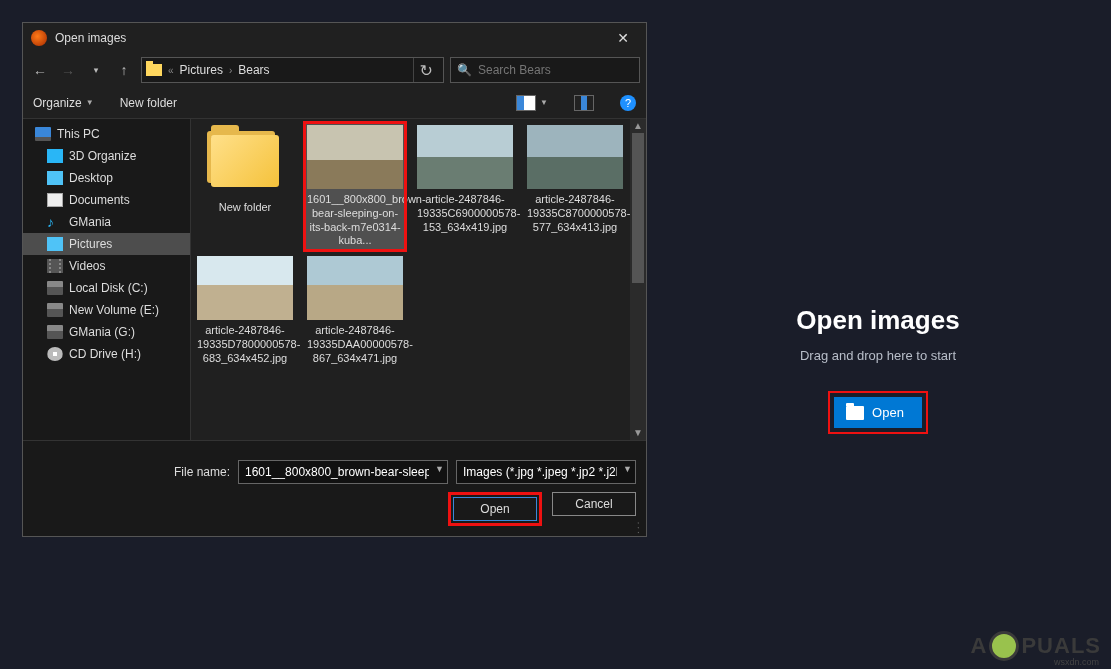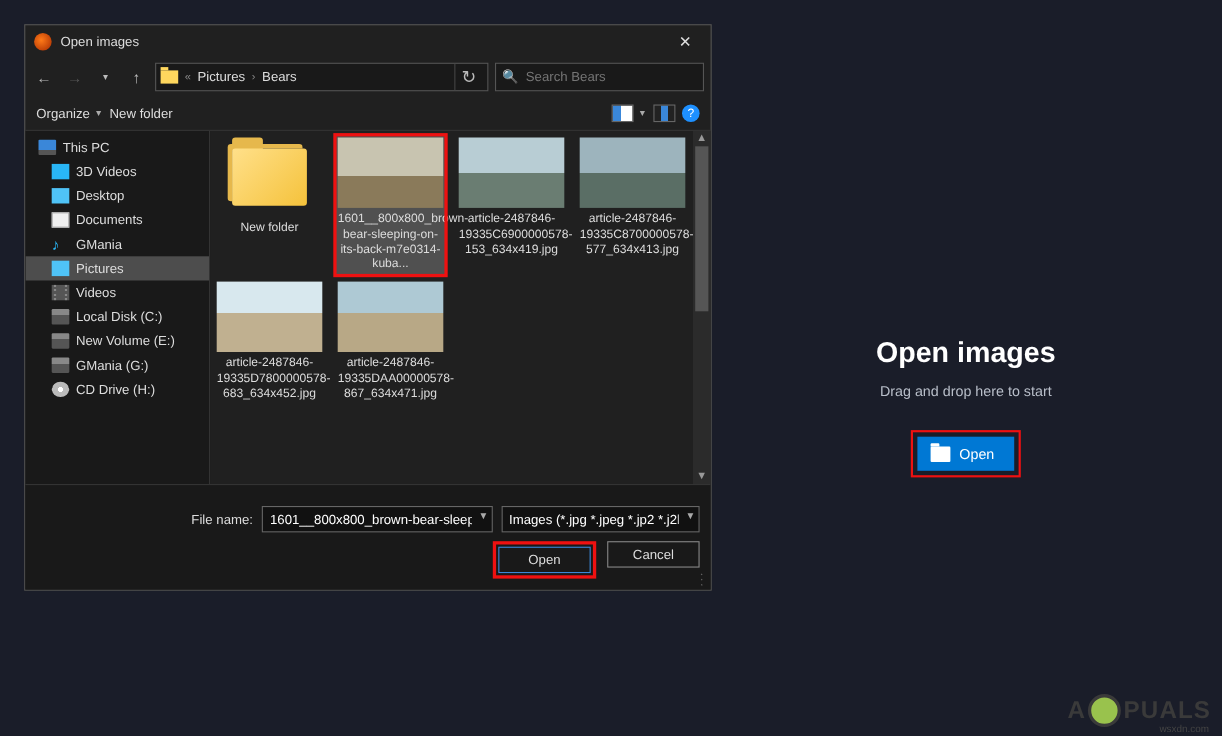--- a/index.html
+++ b/index.html
@@ -27,21 +27,21 @@
   .addr { flex: 1; height: 26px; background: #191919; border: 1px solid #555; display: flex; align-items: center; padding: 0 4px; gap: 6px; }
   .addr .folder-ico { width:16px; height:12px; background:#ffd75e; display:inline-block; position:relative; }
   .addr .folder-ico::before{content:"";position:absolute;top:-3px;left:0;width:7px;height:3px;background:#ffd75e;}
   .addr .crumb { font-size: 12px; color: #ddd; }
   .addr .sep { color: #888; font-size: 10px; }
   .addr .refresh { margin-left: auto; color:#bbb; padding:0 6px; border-left:1px solid #444; height:100%; display:flex; align-items:center;}
   .search { width: 190px; height: 26px; background: #191919; border: 1px solid #555; display: flex; align-items: center; padding: 0 6px; gap:6px;}
   .search input { background: transparent; border: none; color: #888; font-size: 12px; flex:1; outline:none;}
   .search .sico { color:#888; font-size:12px;}
   
-  .toolbar { height: 32px; border-bottom: 1px solid #333; display: flex; align-items: center; padding: 0 10px; gap: 6px; }
+  .toolbar { height: 32px; border-bottom: 1px solid #333; display: flex; align-items: center; padding: 0 10px; gap: 26px; }
   .tool-item { font-size: 12px; color: #ddd; display: flex; align-items: center; gap:4px; }
   .tool-item .drop { font-size:8px; color:#aaa;}
   .toolbar .spacer { flex: 1; }
   .view-ico { width:20px; height:16px; display:inline-block; }
   .view-ico.v1 { background: linear-gradient(90deg,#3a87d9 40%,#fff 40%); border:1px solid #666;}
   .view-ico.v2 { background: linear-gradient(90deg,#222 33%,#3a87d9 33% 66%,#222 66%); border:1px solid #666;}
   .help-ico { width:16px; height:16px; border-radius:50%; background:#1e90ff; color:#fff; font-size:11px; display:flex; align-items:center; justify-content:center;}
   
   .body { flex:1; display:flex; overflow:hidden; }
   
@@ -157,21 +157,21 @@
   </div>
 
   <div class="body">
     <div class="tree">
       <div class="tree-item header">
           <span class="ico pc"></span>
           <span>This PC</span>
         </div>
       <div class="tree-item">
           <span class="ico cube"></span>
-          <span>3D Videos</span>
+          <span>3D Organize</span>
         </div>
       <div class="tree-item">
           <span class="ico desk"></span>
           <span>Desktop</span>
         </div>
       <div class="tree-item">
           <span class="ico doc"></span>
           <span>Documents</span>
         </div>
       <div class="tree-item">

